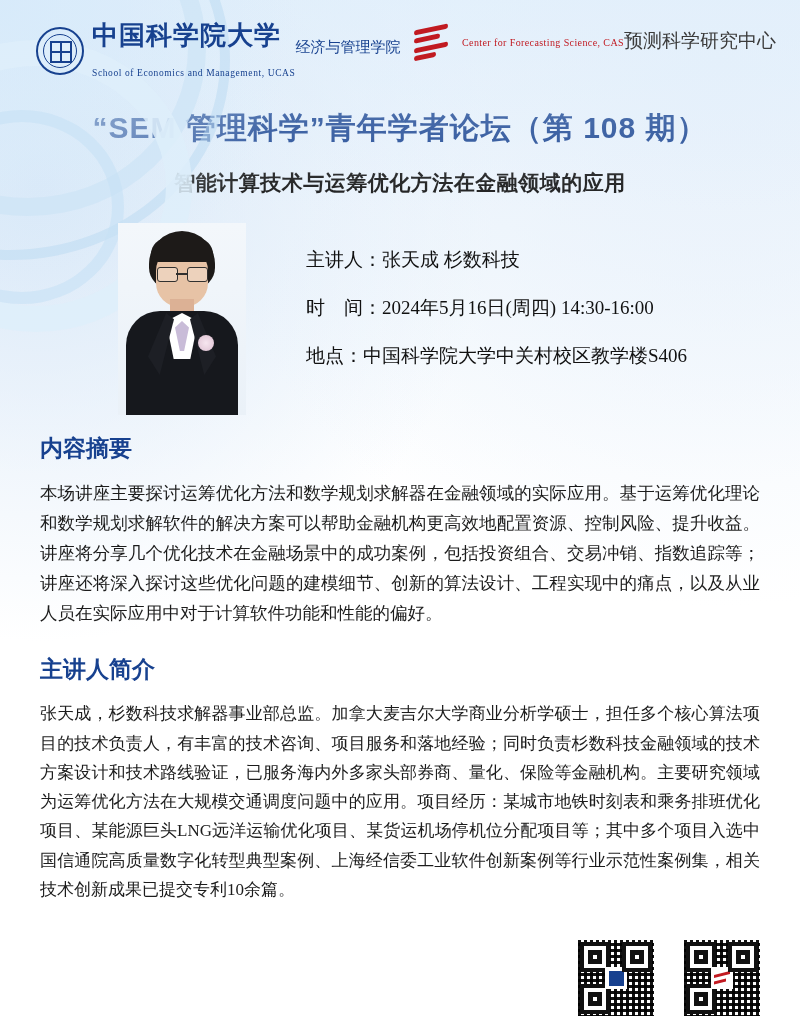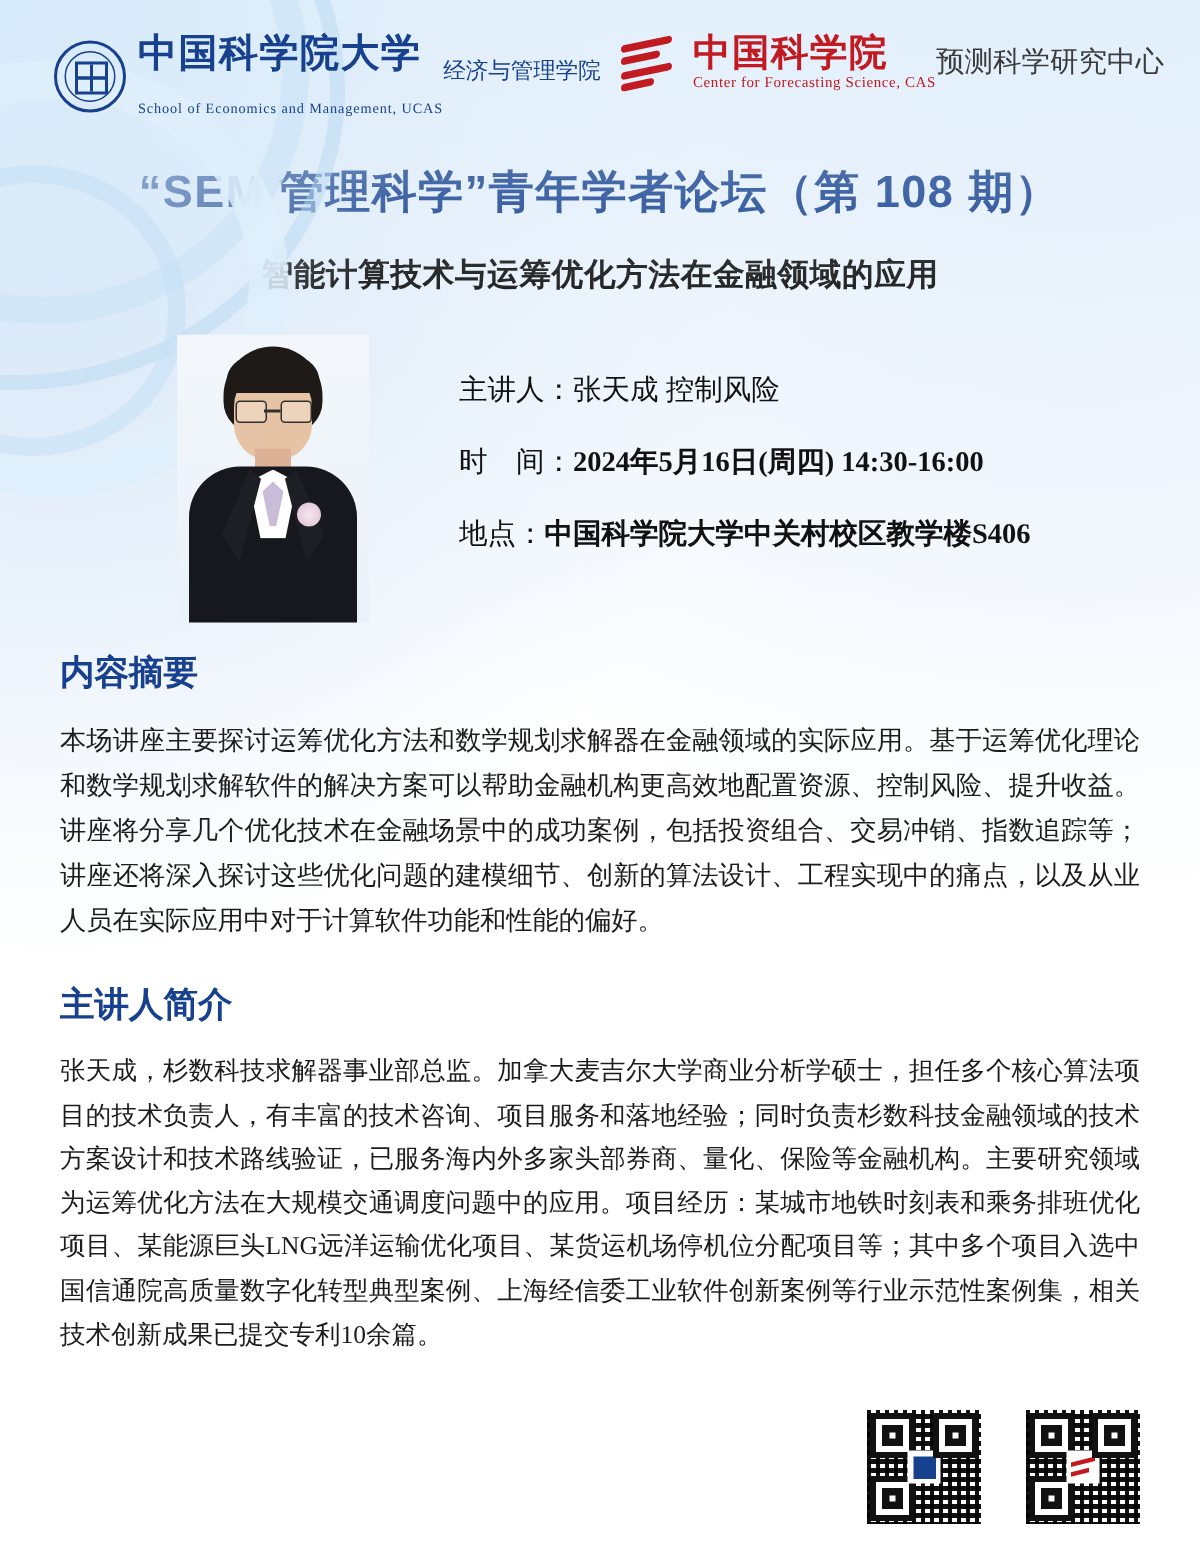--- a/index.html
+++ b/index.html
@@ -284,21 +284,21 @@
     margin-left: 60px;
     padding-top: 24px;
     font-family: "Liberation Serif", serif;
     color: #111;
   }
   .info-line {
     font-size: 19px;
     margin-bottom: 22px;
     white-space: nowrap;
   }
-  .info-line b { font-weight: bold; }
+  .info-line b { font-weight: normal; }
 
   
   .section {
     padding: 0 40px;
   }
   .sec-title {
     font-family: "Liberation Sans", sans-serif;
     font-size: 23px;
     font-weight: bold;
     color: #17418f;
@@ -410,21 +410,20 @@
     <div class="spacer"></div>
 
     <div class="logo-block logo-right">
       <div class="cas-mark">
         <span></span>
           <span></span>
           <span></span>
           <span></span>
       </div>
       <div class="cas-text">
-        <div class="cas-cn">中国科学院</div>
         <div class="cas-en">Center for Forecasting Science, CAS</div>
       </div>
       <div class="cas-sub">预测科学研究中心</div>
     </div>
   </div>
 
   <div class="title-main">“SEM 管理科学”青年学者论坛（第 108 期）</div>
   <div class="title-sub">智能计算技术与运筹优化方法在金融领域的应用</div>
 
   <div class="info-row">
@@ -439,21 +438,21 @@
       <div class="p-neck"></div>
       <div class="p-body"></div>
       <div class="p-shirt"></div>
       <div class="p-lapel-l"></div>
       <div class="p-lapel-r"></div>
       <div class="p-tie"></div>
       <div class="p-flower"></div>
     </div>
     <div class="info-text">
       <div class="info-line">
-        <span>主讲人：</span><span>张天成  控制风险</span>
+        <span>主讲人：</span><span>张天成  杉数科技</span>
       </div>
       <div class="info-line">
         <span>时　间：</span><b>2024年5月16日(周四) 14:30-16:00</b>
       </div>
       <div class="info-line">
         <span>地点：</span><b>中国科学院大学中关村校区教学楼S406</b>
       </div>
     </div>
   </div>
 

